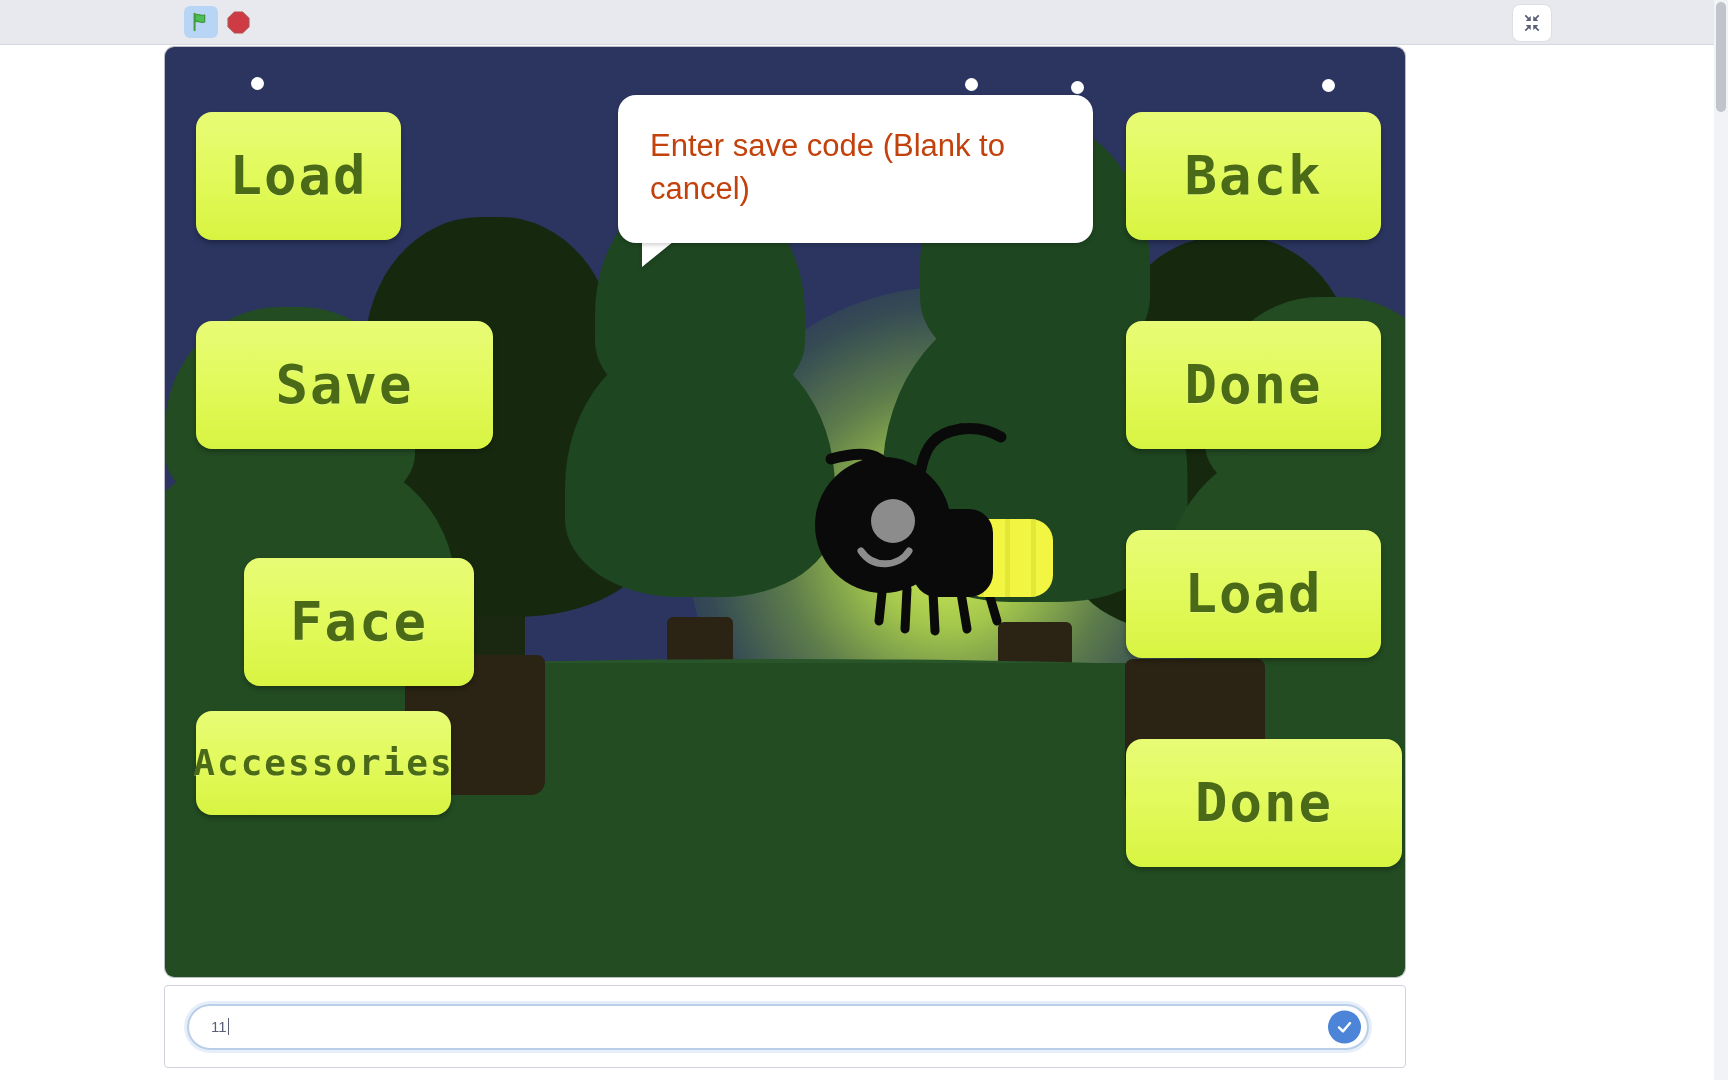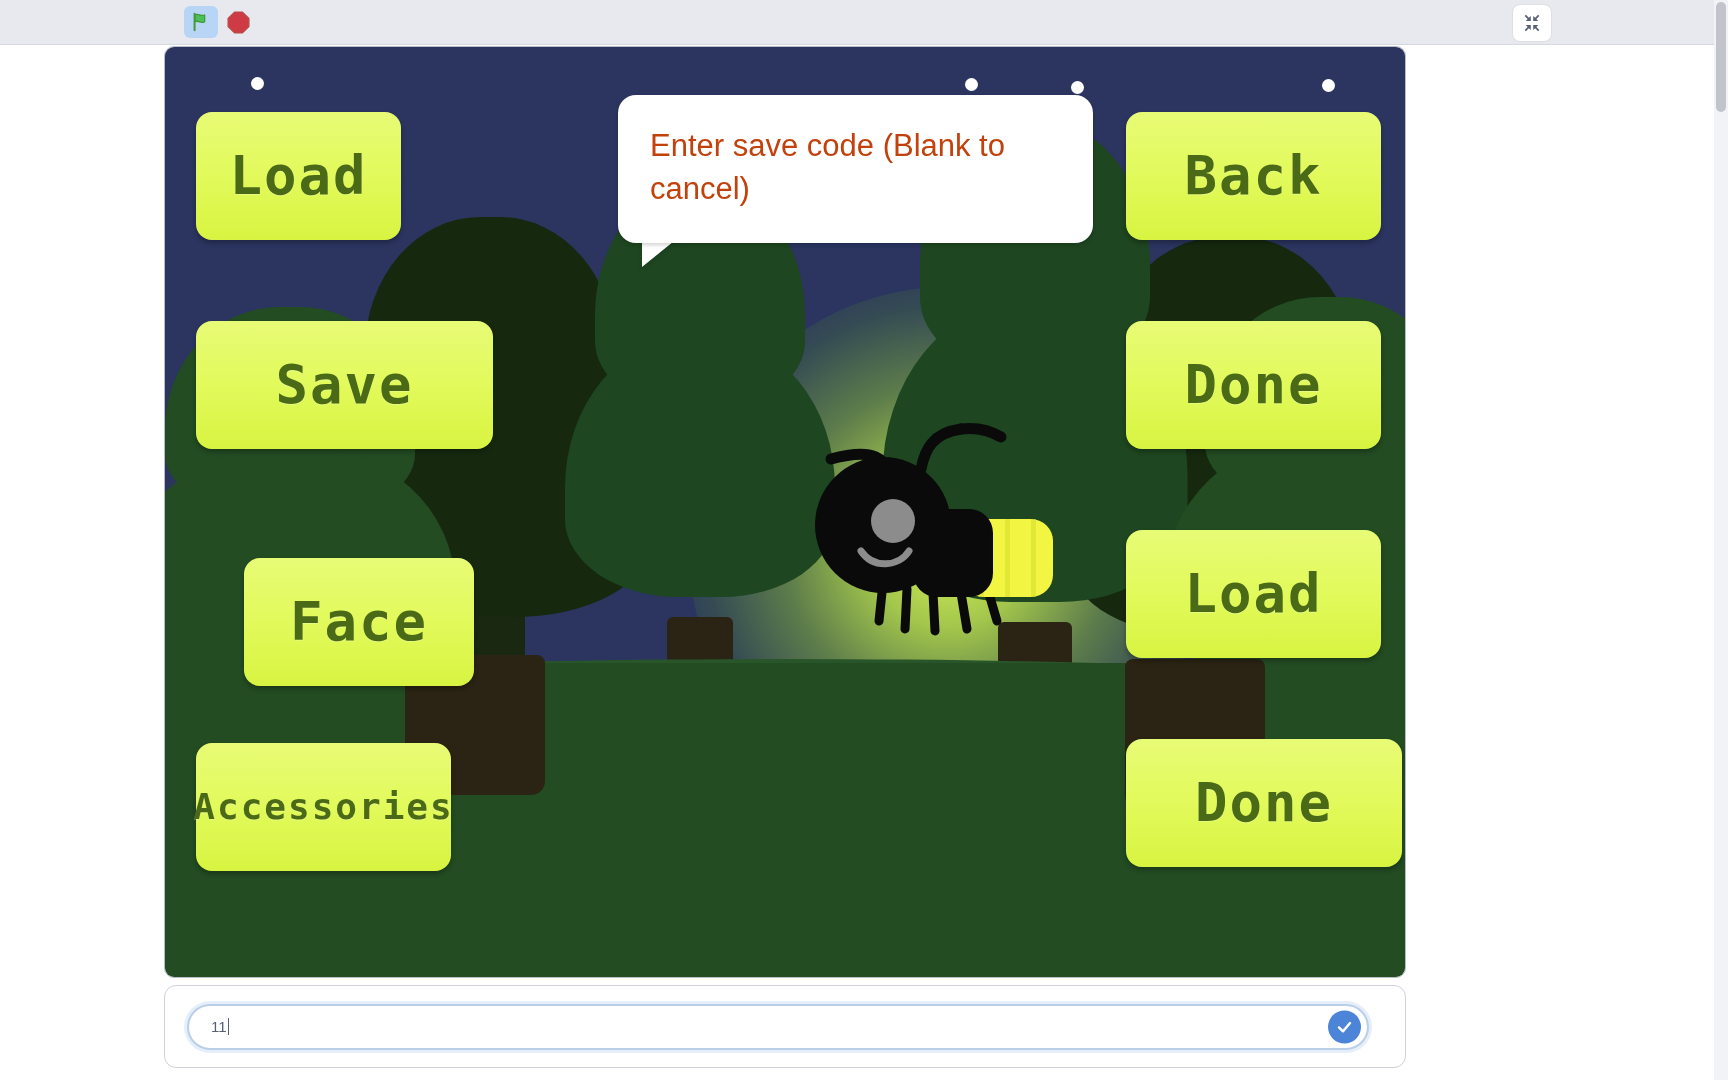--- a/index.html
+++ b/index.html
@@ -152,21 +152,21 @@
     border-top:34px solid #ffffff;
     filter:drop-shadow(0 2px 2px rgba(0,0,0,.12));
   }
 
   
   .askbar {
     position:absolute; left:164px; top:985px;
     width:1242px; height:83px;
     background:#ffffff;
     border:1px solid #cfd2db;
-    border-radius:12px;
+    border-radius:4px;
     display:flex; align-items:center;
   }
   .askinput {
     position:relative;
     margin-left:22px;
     width:1182px; height:46px;
     background:#ffffff;
     border:2px solid #b9cfe8;
     border-radius:23px;
     box-shadow:0 0 0 3px rgba(200,220,242,.45);
@@ -315,21 +315,21 @@
 
     <div class="gbtn big" style="left:31px; top:65px; width:205px; height:128px;">
       <span>Load</span>
     </div>
     <div class="gbtn big" style="left:31px; top:274px; width:297px; height:128px;justify-content:center;">
       <span>Save</span>
     </div>
     <div class="gbtn big" style="left:31px; top:511px; width:230px; height:128px;margin-left:48px;">
       <span>Face</span>
     </div>
-    <div class="gbtn small" style="left:31px; top:696px; width:255px; height:128px;">
+    <div class="gbtn small" style="left:31px; top:664px; width:255px; height:104px;">
       <span>Accessories</span>
     </div>
 
     <div class="gbtn big" style="left:961px; top:65px; width:255px; height:128px;">
       <span>Back</span>
     </div>
     <div class="gbtn big" style="left:961px; top:274px; width:255px; height:128px;">
       <span>Done</span>
     </div>
     <div class="gbtn big" style="left:961px; top:483px; width:255px; height:128px;">

